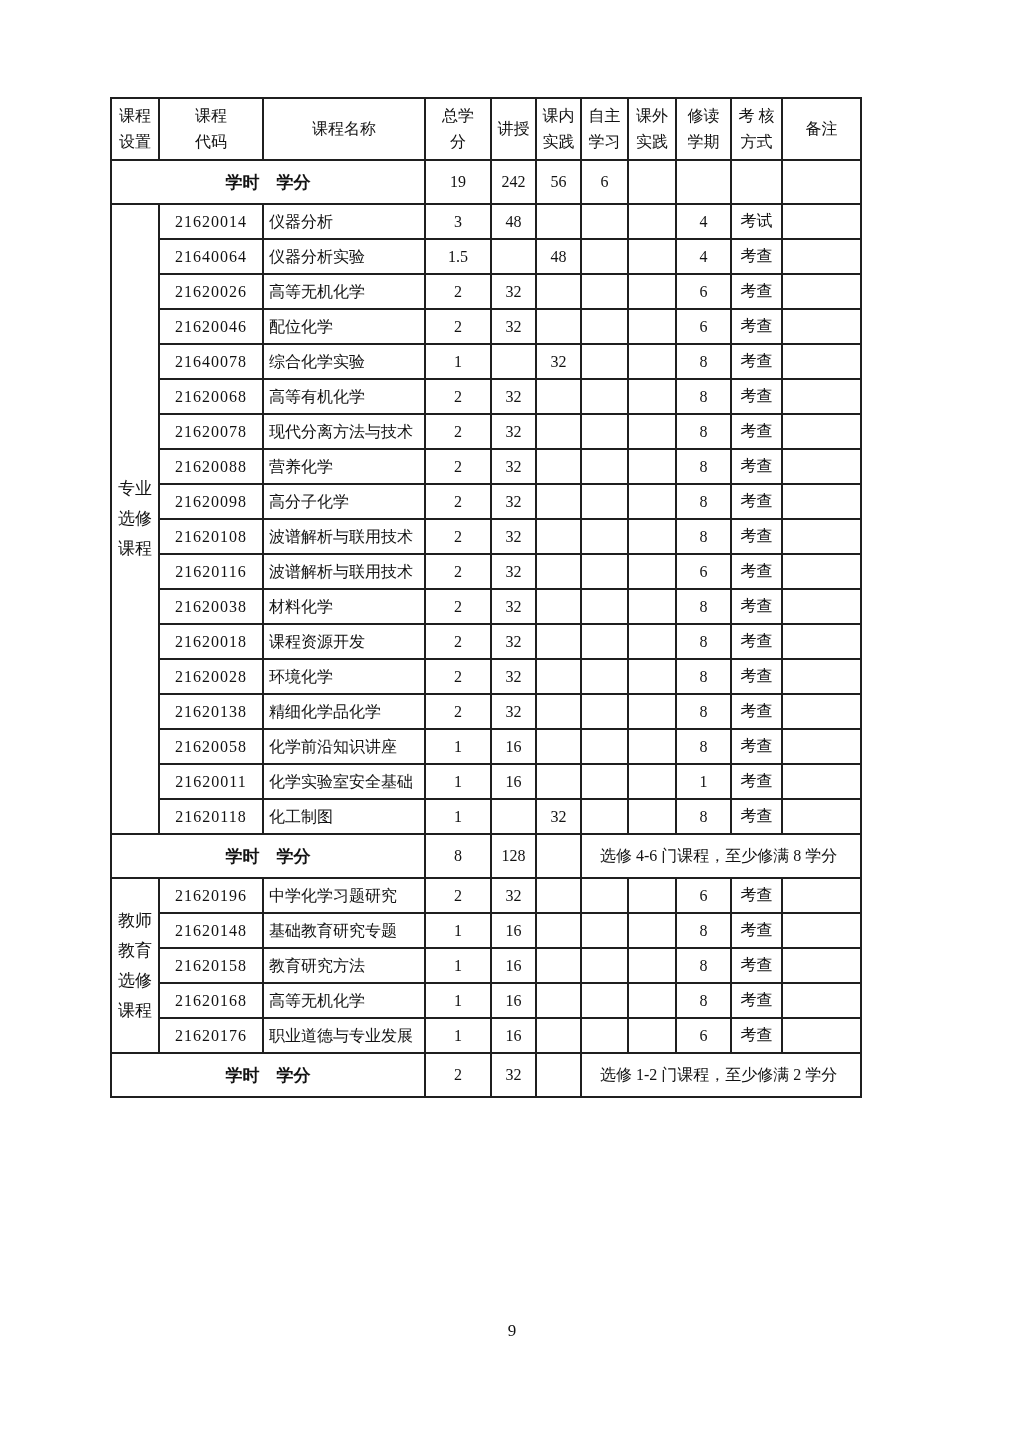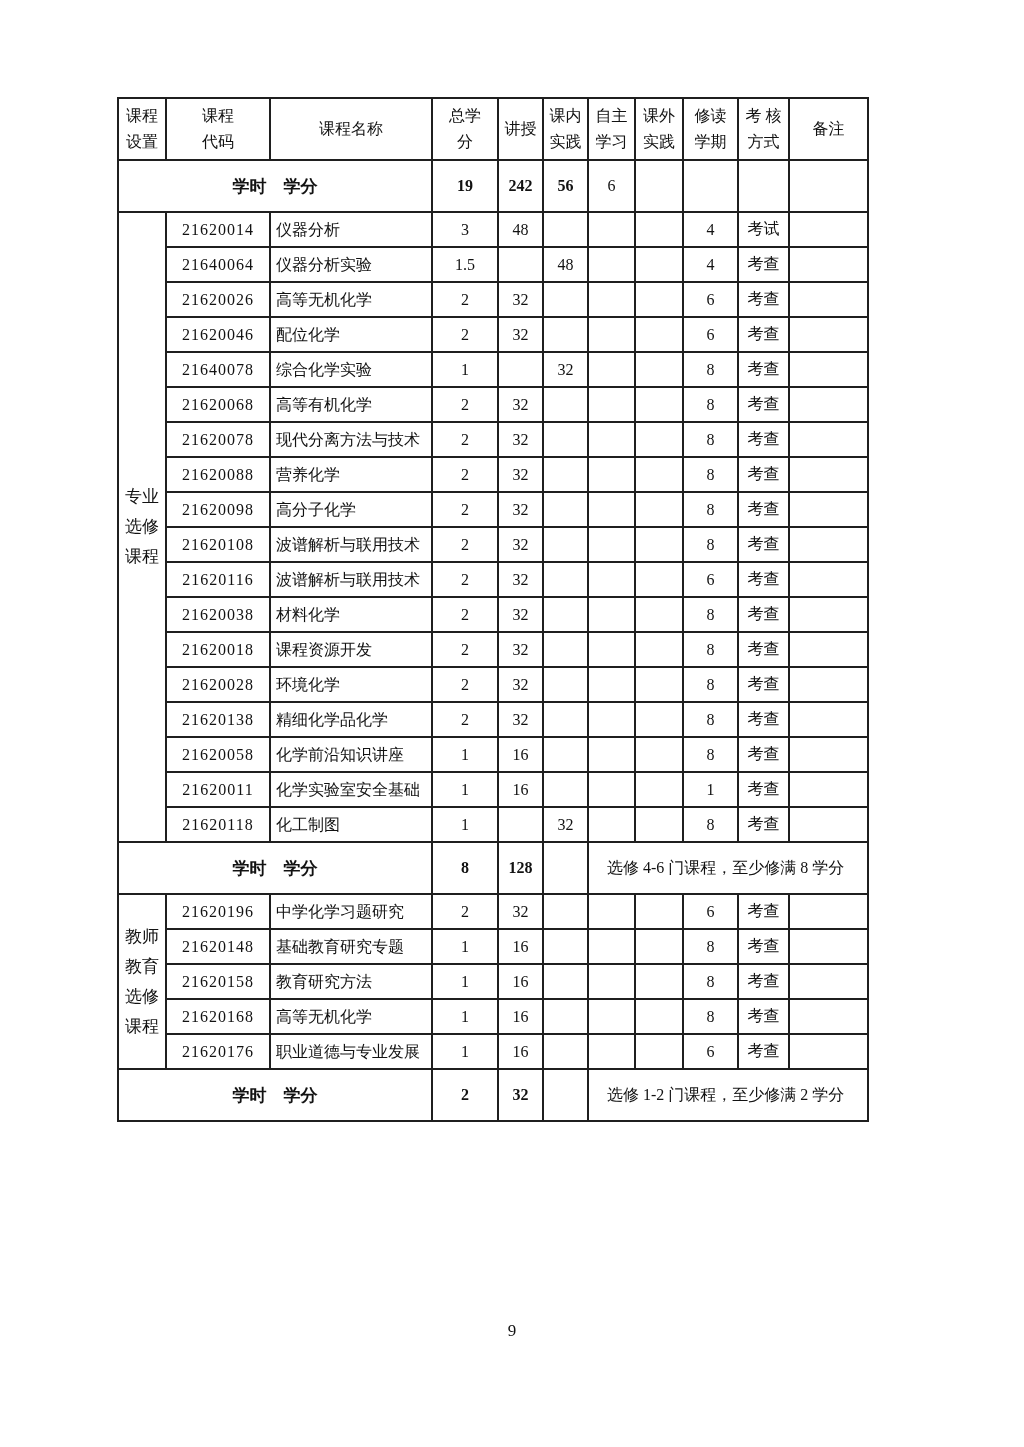--- a/index.html
+++ b/index.html
@@ -5,40 +5,40 @@
   html,body { margin:0; padding:0; }
   body {
     width:1024px; height:1447px;
     background:#ffffff;
     position:relative;
     font-family:"Liberation Serif","DejaVu Serif",serif;
     color:#121212;
   }
   .page { position:absolute; inset:0; }
   table.course-table {
-    position:absolute; left:117px; top:97px;
+    position:absolute; left:110px; top:97px;
     width:750px;
     border-collapse:collapse;
     table-layout:fixed;
   }
   td, th {
     border:2px solid #1f1f1f;
     text-align:center;
     vertical-align:middle;
     font-weight:normal;
     font-size:16px;
     padding:1px 2px;
     box-sizing:border-box;
   }
   thead tr { height:62px; }
   th { white-space:pre-line; line-height:1.6; font-size:16px; }
   tbody tr { height:35px; }
-  tr.summary-row { height:52px; }
+  tr.summary-row { height:44px; }
   td.sum-label { font-weight:bold; font-size:17px; }
-  td.bold-num { font-weight:bold; font-size:16px; }
+  td.bold-num { font-weight:normal; font-size:16px; }
   td.name-cell { text-align:left; padding-left:5px; padding-right:2px; line-height:1.35; }
   td.code-cell { letter-spacing:1px; }
   td.group-cell { white-space:pre-line; line-height:30px; font-size:17px; padding:0;margin-left:12px; }
   td.note-cell { text-align:left; padding-left:18px; white-space:nowrap; overflow:hidden; }
   .page-number {
     position:absolute; left:0; top:1321px; width:1024px;
     text-align:center; font-size:17px;
   }
 </style>
 </head>

